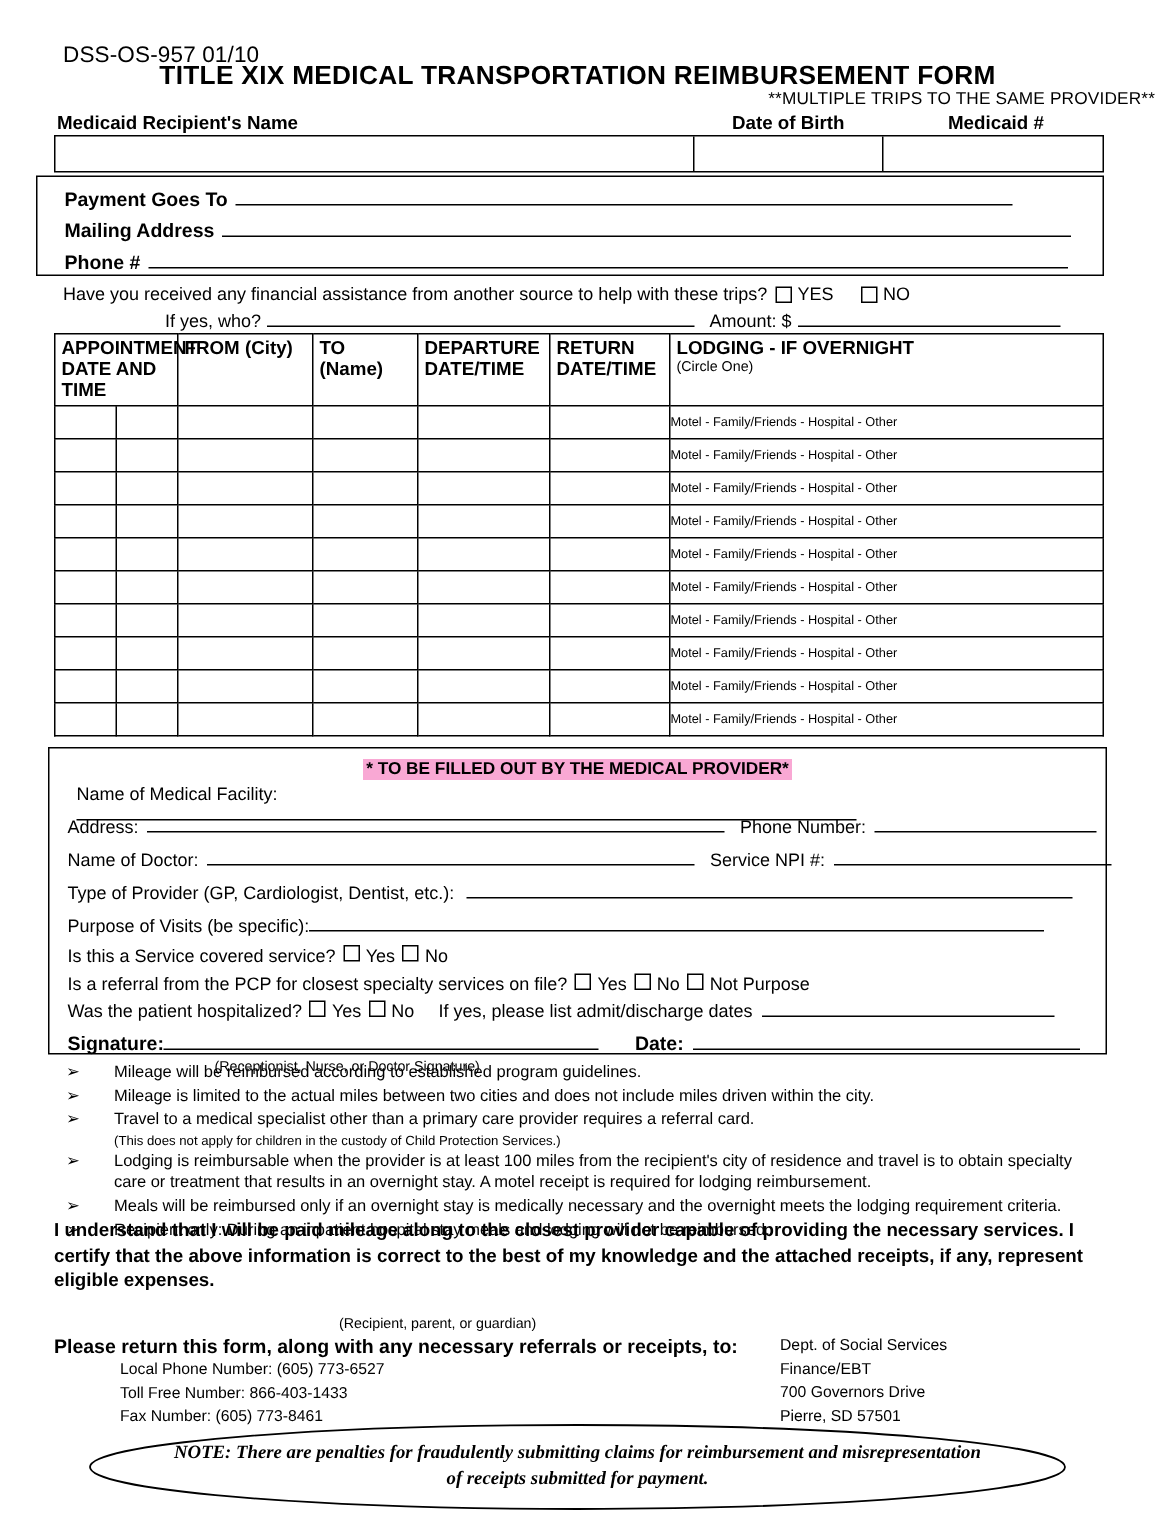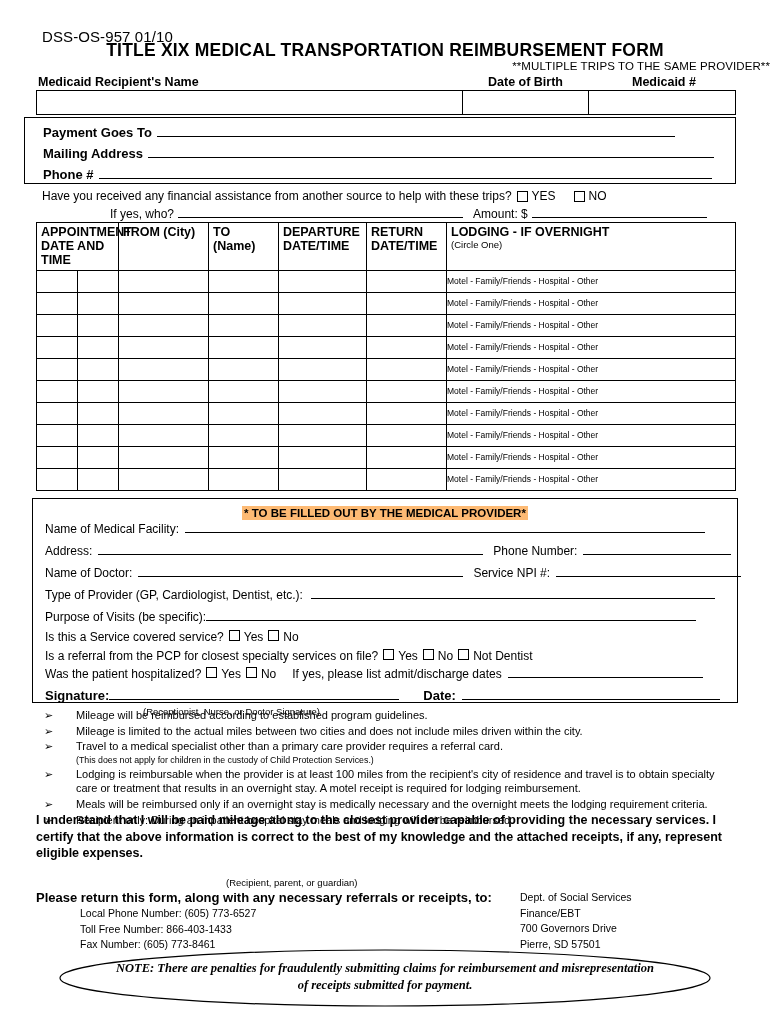--- a/index.html
+++ b/index.html
@@ -99,27 +99,27 @@
 
   
   .provbox {
     position: absolute; left: 32px; top: 498px; width: 706px; height: 205px;
     border: 1.6px solid #000;
   }
   .provhdr {
     position: absolute; left: 0; top: 4px; width: 100%; text-align: center;
   }
   .provhdr span {
-    background: #fdba74; font-weight: bold; font-size: 11.5px; padding: 1px 2px;
+    background: #f9a8d4; font-weight: bold; font-size: 11.5px; padding: 1px 2px;
   }
   .provline {
     position: absolute; left: 12px; font-size: 12px; white-space: nowrap;
     display: flex; align-items: baseline;
   }
-  .pl1 { top: 23px; } .pl2 { top: 45px; } .pl3 { top: 67px; }
+  .pl1 { top: 23px; flex-direction: column; } .pl2 { top: 45px; } .pl3 { top: 67px; }
   .pl4 { top: 89px; } .pl5 { top: 111px; } .pl6 { top: 131px; }
   .pl7 { top: 150px; } .pl8 { top: 168px; }
   .provsig { position: absolute; left: 12px; top: 188px; font-size: 13px;
              font-weight: bold; display: flex; align-items: baseline; white-space: nowrap; }
   .provsubsig { position: absolute; left: 110px; top: 207px; font-size: 9.5px; }
 
   
   .bullets { position: absolute; left: 36px; top: 708px; width: 700px; }
   .bl { position: relative; padding-left: 40px; font-size: 11px; line-height: 1.32;
         margin-bottom: 1px; }
@@ -351,21 +351,21 @@
       <span>No</span>
     </div>
 
     <div class="provline pl7">
       <span>Is a referral from the PCP for closest specialty services on file?</span>
       <span class="cbx"></span>
       <span>Yes</span>
       <span class="cbx"></span>
       <span>No</span>
       <span class="cbx"></span>
-      <span>Not Dentist</span>
+      <span>Not Purpose</span>
     </div>
 
     <div class="provline pl8">
       <span>Was the patient hospitalized?</span>
       <span class="cbx"></span>
       <span>Yes</span>
       <span class="cbx"></span>
       <span>No</span>
       <span style="margin-left:16px">If yes, please list admit/discharge dates</span>
       <span class="uline" style="width:195px;margin-left:6px"></span>

